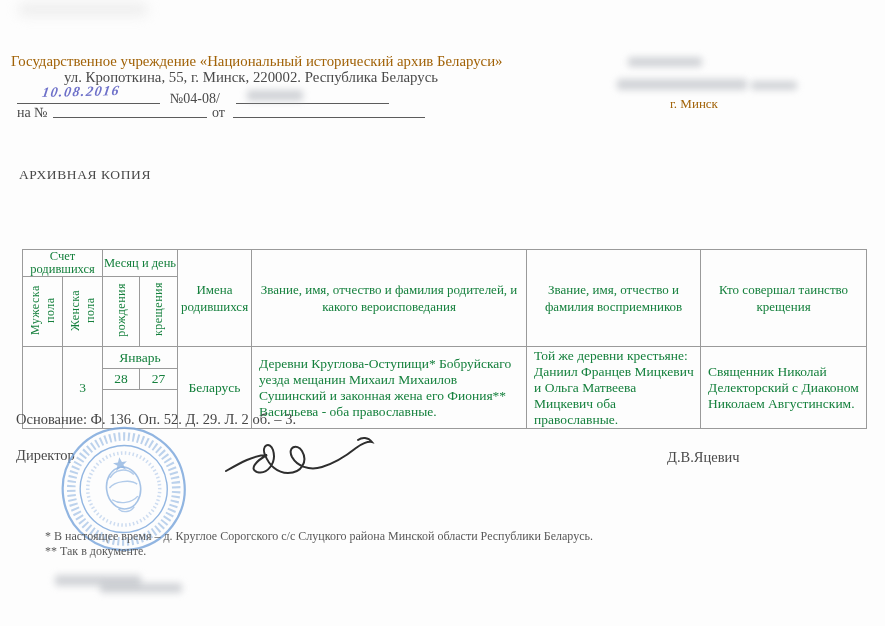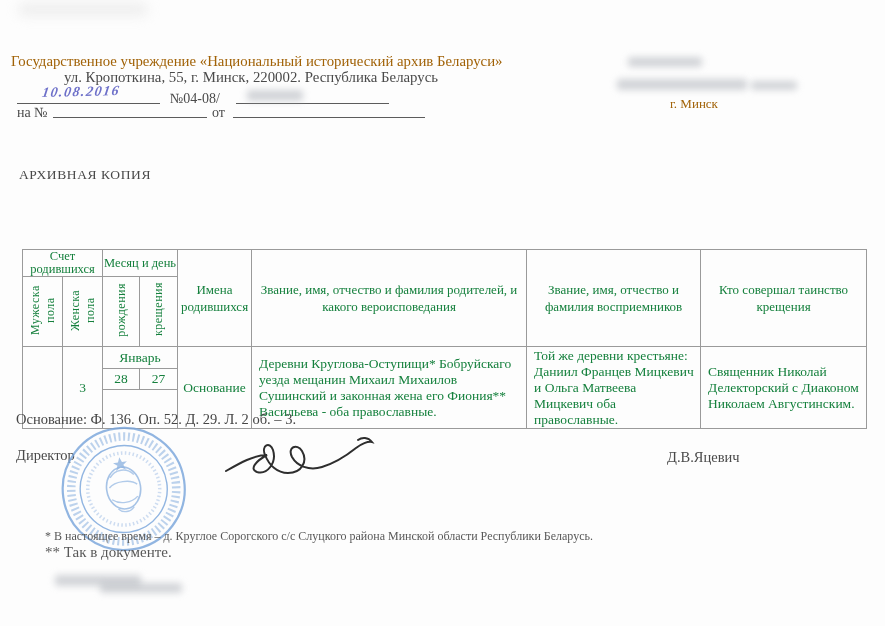--- a/index.html
+++ b/index.html
@@ -44,21 +44,21 @@
   td.notop{border-top:none;}
 
   .basis{left:16px; top:411px; font-size:14.5px; color:#454545;}
   .role{left:16px; top:447px; font-size:14.5px; color:#4a4a4a;}
   .signame{left:659px; top:449px; font-size:14.5px; color:#4a4a4a;margin-left:8px;}
 
   .stamp{left:58px; top:423px; transform:rotate(-8deg);}
   .sig{left:220px; top:430px;}
 
   .fn1{left:45px; top:529px; font-size:12px; color:#585858;}
-  .fn2{left:45px; top:544px; font-size:15px; color:#585858;text-align:right;}
+  .fn2{left:45px; top:544px; font-size:12px; color:#585858;text-align:right;}
 
   .smudge{position:absolute; background:#e3e3e3; filter:blur(6px); opacity:.5; border-radius:6px;}
 </style>
 </head>
 <body>
 
 <div class="page">
 
   <div class="smudge" style="left:18px; top:2px; width:130px; height:15px;"></div>
 
@@ -108,21 +108,21 @@
       <tr style="height:70px">
         <td class="vcell"><span class="vert">Мужеска пола</span></td>
         <td class="vcell"><span class="vert">Женска пола</span></td>
         <td class="vcell"><span class="vert">рождения</span></td>
         <td class="vcell"><span class="vert">крещения</span></td>
       </tr>
       <tr style="height:18px">
         <td class="body nobot" rowspan="3"></td>
         <td class="body nobot" rowspan="3">3</td>
         <td class="body" colspan="2">Январь</td>
-        <td class="body nobot" rowspan="3">Основание</td>
+        <td class="body nobot" rowspan="3">Беларусь</td>
         <td class="body txt nobot" rowspan="3">Деревни Круглова-Оступищи* Бобруйскаго уезда мещанин Михаил Михаилов Сушинский и законная жена его Фиония** Васильева - оба православные.</td>
         <td class="body txt nobot" rowspan="3">Той же деревни крестьяне: Даниил Францев Мицкевич и Ольга Матвеева Мицкевич оба православные.</td>
         <td class="body txt nobot" rowspan="3">Священник Николай Делекторский с Диаконом Николаем Августинским.</td>
       </tr>
       <tr style="height:16px">
         <td class="body">28</td>
         <td class="body">27</td>
       </tr>
       <tr style="height:31px">
         <td class="body nobot notop" colspan="2"></td>

